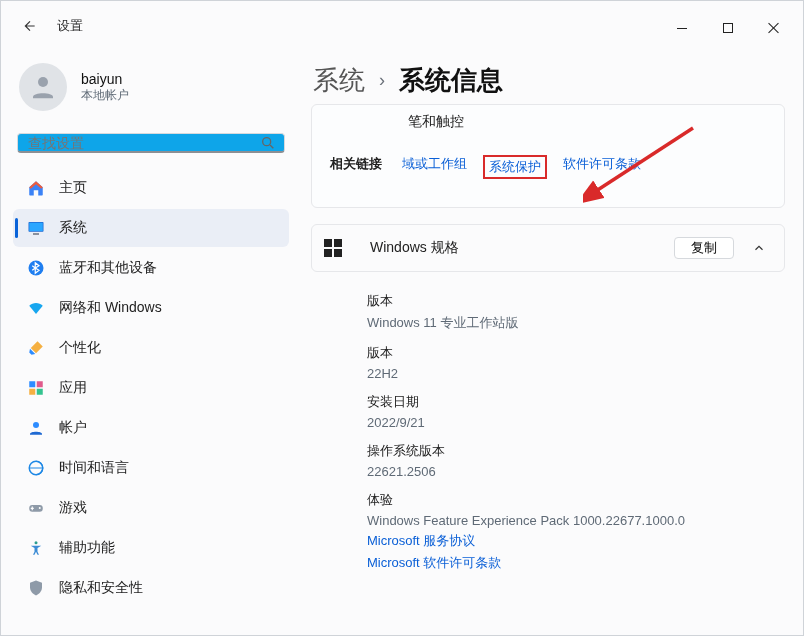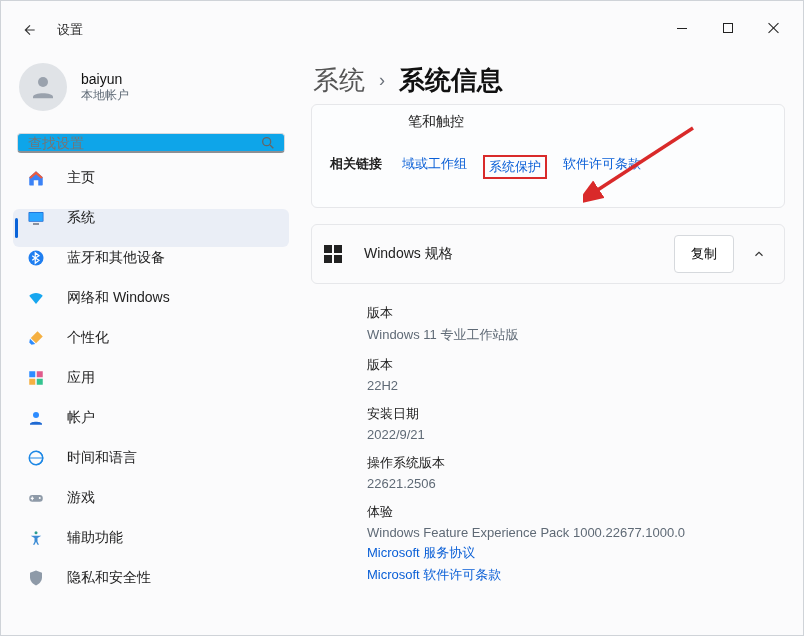--- a/index.html
+++ b/index.html
@@ -12,21 +12,21 @@
     --accent:#0a63d8;
     --bg:#fbfbfc;
   }
   *{box-sizing:border-box;font-family:"Segoe UI","Microsoft YaHei",Arial,sans-serif}
   body{margin:0;background:#d0d5db}
   .window{
     width:804px;height:636px;margin:0 auto;background:var(--bg);
     position:relative;overflow:hidden;border:1px solid #cfd3d8;
   }
   
-  .titlebar{height:42px;display:flex;align-items:flex-end;justify-content:space-between;padding:4px 6px 0 8px}
+  .titlebar{height:42px;display:flex;align-items:flex-start;justify-content:space-between;padding:12px 6px 0 8px}
   .tb-left{display:flex;align-items:center;gap:14px;padding-left:8px}
   .back{width:26px;height:26px;display:flex;align-items:center;justify-content:center;border-radius:4px;cursor:default}
   .title{font-size:13px;color:#2b2b2b}
   .win-controls{display:flex}
   .win-btn{width:46px;height:30px;display:flex;align-items:center;justify-content:center}
   .i-min{width:10px;height:1px;background:#222}
   .i-max{width:10px;height:10px;border:1px solid #222}
   .i-close{position:relative;width:12px;height:12px}
   .i-close:before,.i-close:after{content:"";position:absolute;left:5px;top:-1px;width:1px;height:14px;background:#222}
   .i-close:before{transform:rotate(45deg)}
@@ -37,21 +37,21 @@
   .sidebar{width:300px;padding:10px 10px 0 10px;display:flex;flex-direction:column}
   .user{display:flex;align-items:center;gap:14px;padding:10px 8px 14px 8px}
   .avatar{width:48px;height:48px;border-radius:50%;background:#e0e3e7;display:flex;align-items:center;justify-content:center}
   .avatar svg{fill:#9aa2ad}
   .uname{font-size:14px;font-weight:400;color:#111}
   .usub{font-size:12px;color:var(--muted)}
   .search{margin:8px 6px 14px 6px;height:20px;border:1px solid #d6d9dd;border-bottom:2px solid #8c8f94;border-radius:4px;background:#0ea5e9;display:flex;align-items:center;padding:0 8px}
   .search input{flex:1;border:0;outline:0;font-size:14px;background:transparent}
   .search .sicon{width:16px;height:16px;color:#666}
   .nav{display:flex;flex-direction:column;gap:2px;padding:2px 2px}
-  .nav-item{display:flex;align-items:flex-start;gap:22px;height:38px;border-radius:6px;padding:0 10px 0 14px;cursor:default;position:relative}
+  .nav-item{display:flex;align-items:center;gap:14px;height:38px;border-radius:6px;padding:0 10px 0 14px;cursor:default;position:relative}
   .nav-item.active{background:var(--active)}
   .nav-item.active:before{content:"";position:absolute;left:2px;top:9px;bottom:9px;width:3px;border-radius:3px;background:var(--accent)}
   .nav-item .nicon{width:18px;height:18px;display:flex;align-items:center;justify-content:center}
   .nav-item .nlabel{font-size:14px;color:#222}
 
   
   .main{flex:1;padding:12px 18px 0 10px;overflow:auto}
   .crumb{display:flex;align-items:center;gap:14px;margin:8px 0 6px 2px}
   .crumb .c1{font-size:26px;color:#555}
   .crumb .chev{color:#6a7079;font-size:18px}
@@ -64,26 +64,26 @@
   .pt-sub{font-size:13px;color:var(--muted);margin-top:4px}
   .links{display:flex;gap:16px;margin-top:24px}
   .links .lbl{font-size:13px;color:#222;font-weight:600;margin-right:4px}
   .lnk{font-size:13px;color:var(--link)}
   .lnk.boxed{border:2px solid #d92a2a;padding:1px 4px}
 
   
   .arrow{position:absolute;left:582px;top:122px;pointer-events:none}
 
   .spec-head{display:flex;align-items:center;justify-content:space-between;border:1px solid var(--border);border-radius:6px;padding:10px 12px;margin-top:16px}
-  .spec-head .hl{display:flex;align-items:flex-start;gap:22px}
+  .spec-head .hl{display:flex;align-items:flex-start;gap:28px}
   .tiles{width:18px;height:18px;display:grid;grid-template-columns:1fr 1fr;grid-template-rows:1fr 1fr;gap:2px}
   .tiles span{background:#222;display:block}
   .spec-title{font-size:14px;color:#222}
   .spec-actions{display:flex;align-items:center;gap:12px}
-  .btn{border:1px solid #d6d9dd;background:#fff;border-radius:4px;height:38px;padding:0 16px;font-size:13px;display:flex;align-items:center}
+  .btn{border:1px solid #d6d9dd;background:#fff;border-radius:4px;height:22px;padding:0 16px;font-size:13px;display:flex;align-items:center}
   .chev-up{width:26px;height:26px;display:flex;align-items:center;justify-content:center;border-radius:4px}
 
   .spec-body{padding:8px 8px 8px 56px}
   .kv{margin-top:12px}
   .kv .k{font-size:13px;color:#222}
   .kv .v{font-size:13px;color:var(--muted);margin-top:4px}
   .blink{font-size:13px;color:var(--link);margin-top:4px;display:block}
   .top-sep{border-top:1px solid var(--border);margin-top:6px;padding-top:8px}
 
   

